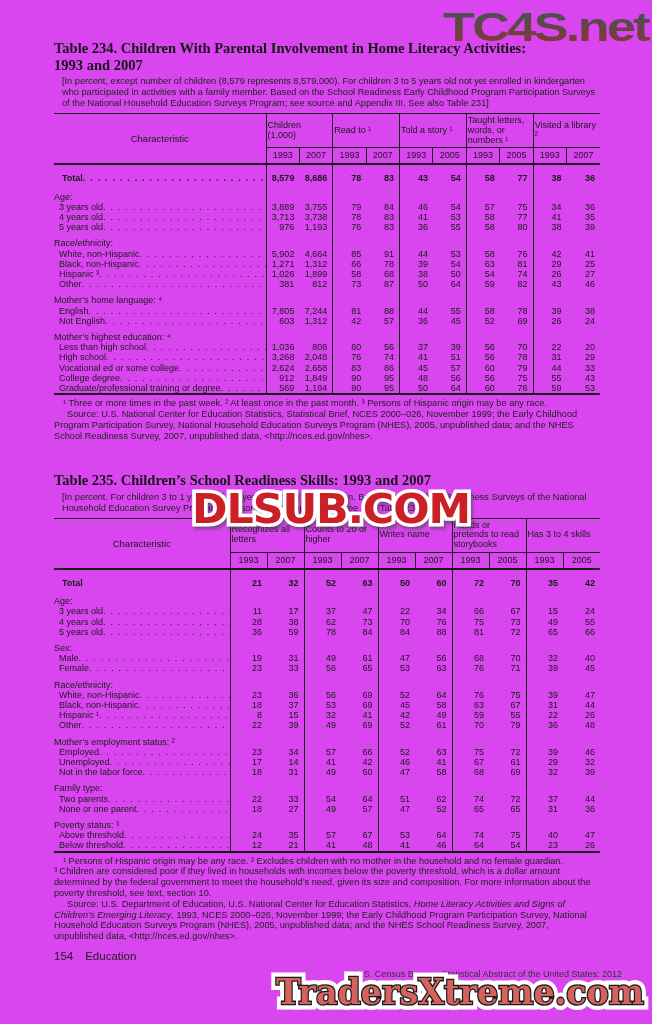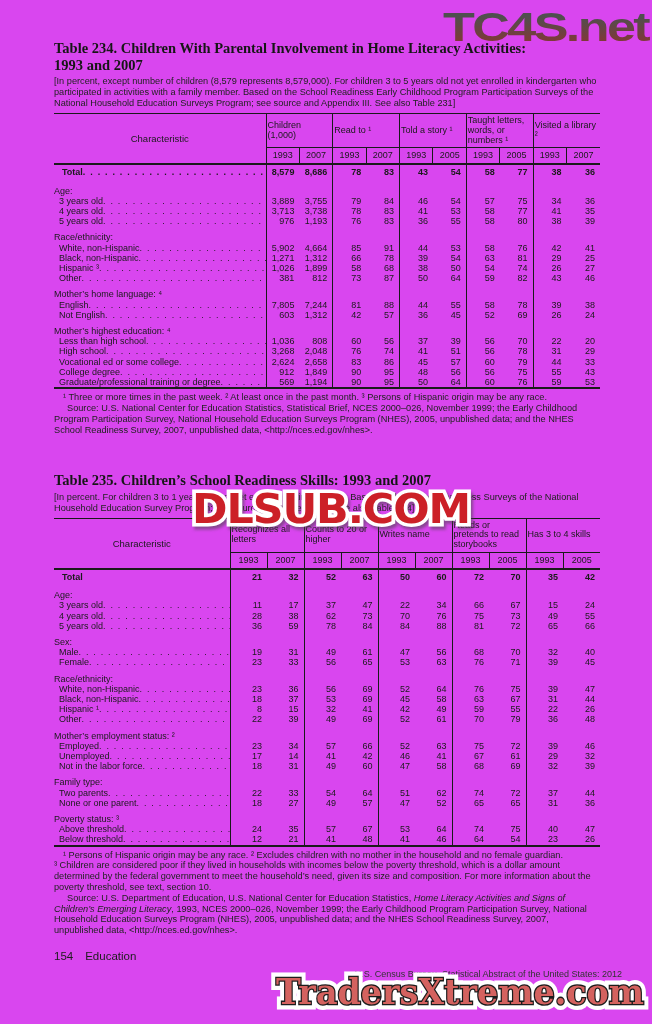--- a/index.html
+++ b/index.html
@@ -6,34 +6,34 @@
   .page{position:relative;width:652px;height:1024px;background:#d946ef;overflow:hidden;
         font-family:"Liberation Sans",sans-serif;color:#1d1d1d;}
 
   
   .section{position:absolute;left:54px;width:546px;}
   .sec-234{top:40px;}
   .sec-235{top:472px;}
 
   .doc-title{font-family:"Liberation Serif",serif;font-weight:bold;font-size:14.5px;
              line-height:16.5px;color:#161616;letter-spacing:0px;}
-  .intro{font-size:9.2px;line-height:11px;margin-top:3px;color:#222;}
+  .intro{font-size:9.2px;line-height:11px;margin-top:3px;color:#222;margin-left:8px;}
 
   
   .stat-table{border-collapse:collapse;table-layout:fixed;width:546px;margin-top:4px;
               border-top:1px solid #1a1a1a;border-bottom:2px solid #1a1a1a;font-size:9px;color:#1a1a1a;}
   .stat-table th{font-weight:normal;}
   .stat-table th.char{text-align:center;vertical-align:middle;font-size:9.5px;}
   .stat-table th.group{border-left:1px solid #1a1a1a;border-bottom:1px solid #1a1a1a;
                        text-align:left;vertical-align:middle;padding:2px 1px;line-height:9.8px;}
   .stat-table th.year{border-left:1px solid #1a1a1a;text-align:center;padding:2px 0 3px;line-height:10px;}
   .stat-table td{padding:0;line-height:10.2px;vertical-align:bottom;}
   .stat-table td.val{text-align:right;padding-right:5px;}
   .stat-table td.gb{border-left:1px solid #1a1a1a;}
-  .stat-table tr.total td{font-weight:bold;border-top:2px solid #1a1a1a;padding-top:2px;padding-bottom:2px;}
+  .stat-table tr.total td{font-weight:bold;border-top:2px solid #1a1a1a;padding-top:8px;padding-bottom:2px;}
   .stat-table tr.group td{padding-top:6px;}
   .stat-table .lab{display:flex;overflow:hidden;white-space:nowrap;}
   .stat-table tr.data .lab{padding-left:5px;}
   .stat-table tr.total .lab{padding-left:8px;}
   .dots{flex:1 1 auto;overflow:hidden;}
   .dots::before{content:". . . . . . . . . . . . . . . . . . . . . . . . . . . . . . . . . . . . . . . . . . . . . . . . . . . . . . . . . . . . . . . . . . . . . . . . . . . . . . . .";
                 letter-spacing:1.2px;}
 
   
   .fn{font-size:9.2px;line-height:10.8px;margin-top:3px;color:#222;}

